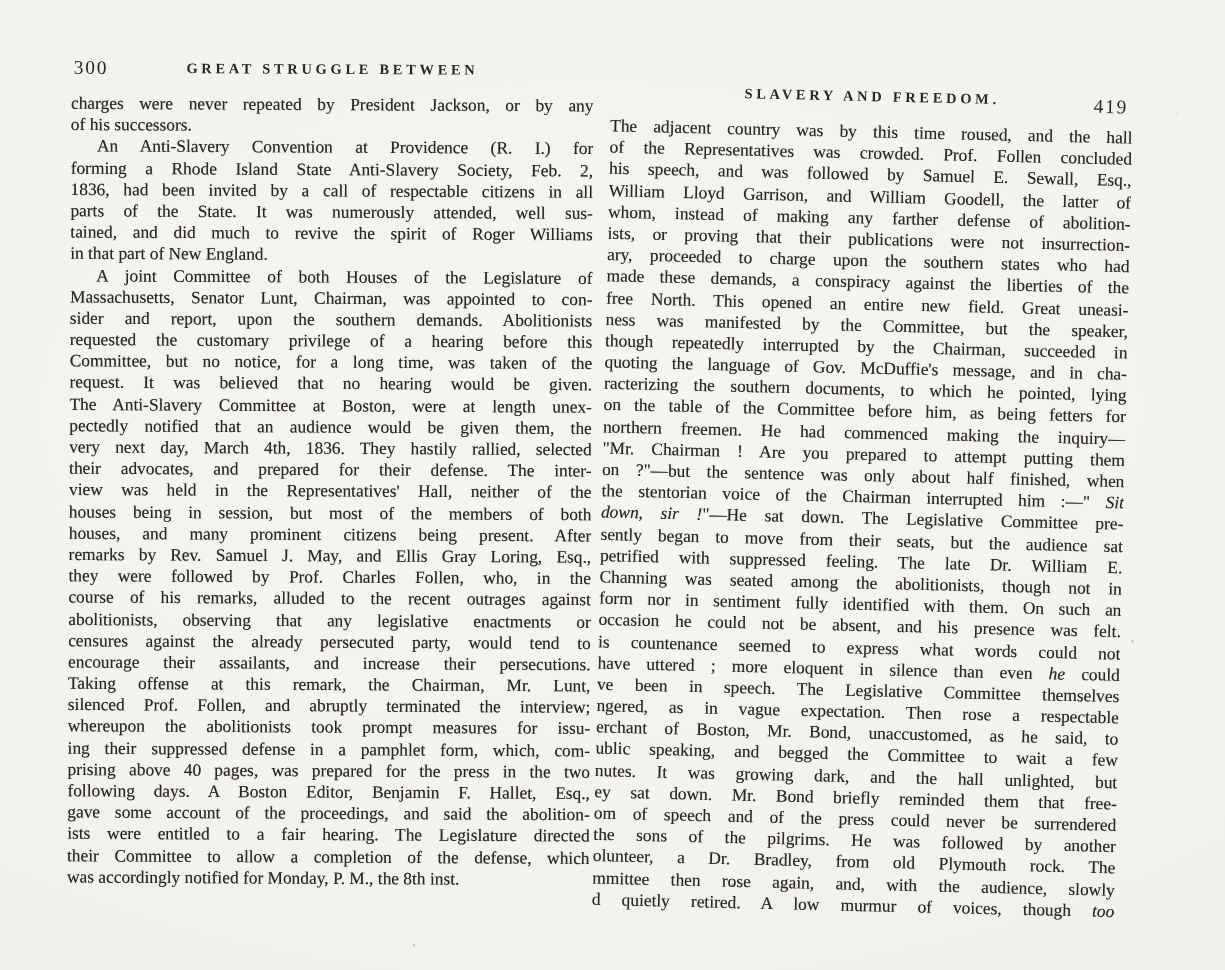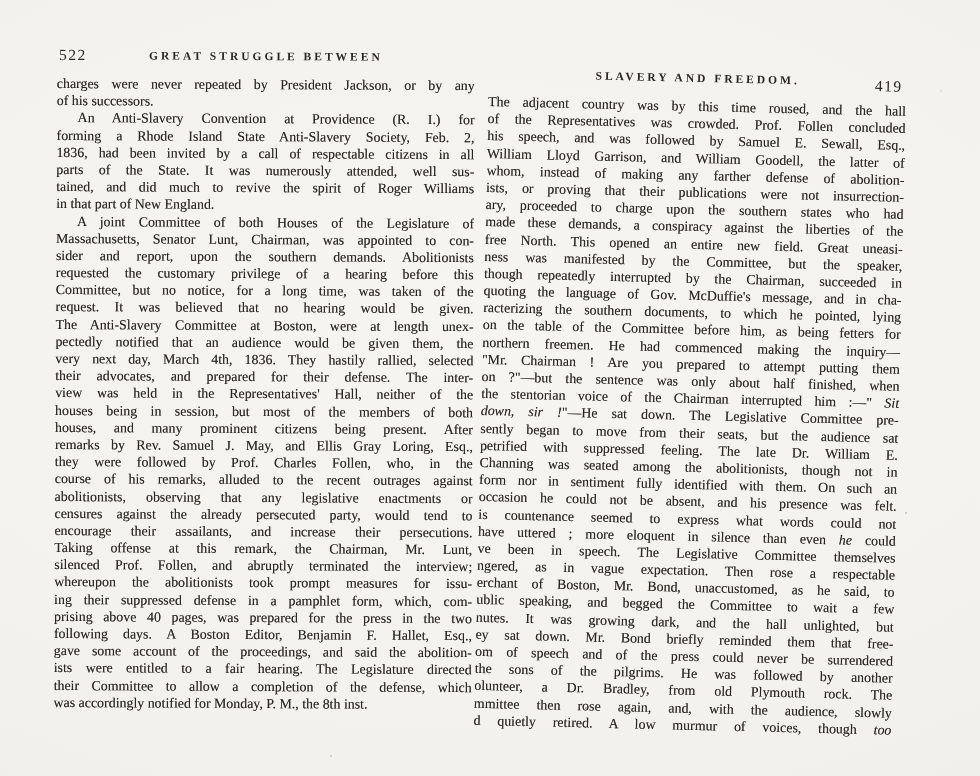--- a/index.html
+++ b/index.html
@@ -65,21 +65,21 @@
     pointer-events: none;
   }
 </style>
 </head>
 <body>
 
 <div class="scan">
 
   <section class="page page-left">
     <header class="running-head">
-      <span class="page-num">522</span>
+      <span class="page-num">300</span>
       <span class="head-title">GREAT STRUGGLE BETWEEN</span>
     </header>
     <div class="page-body">
         <div class="paragraph">
           <div class="text-line">charges were never repeated by President Jackson, or by any</div>
           <div class="text-line line-last">of his successors.</div>
         </div>
         <div class="paragraph">
           <div class="text-line line-first">An Anti-Slavery Convention at Providence (R. I.) for</div>
           <div class="text-line">forming a Rhode Island State Anti-Slavery Society, Feb. 2,</div>

